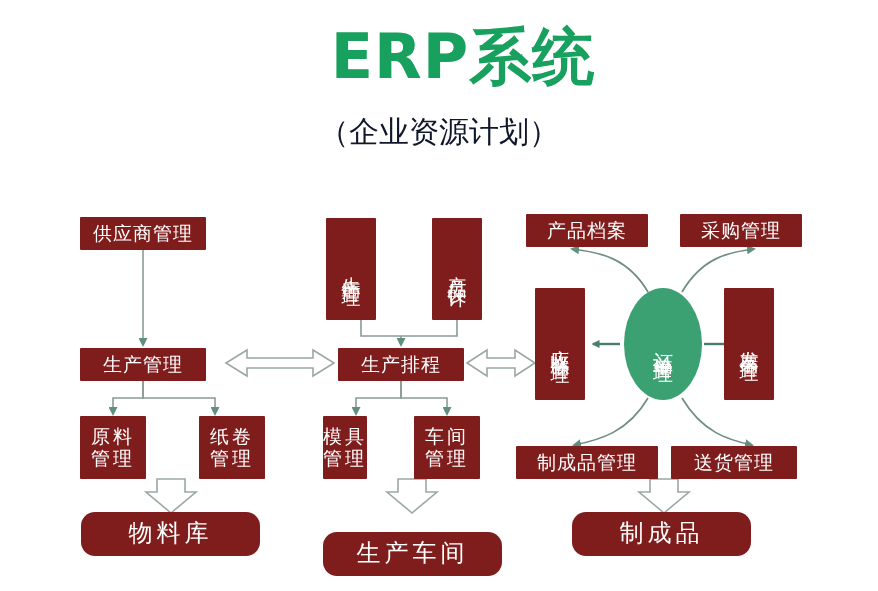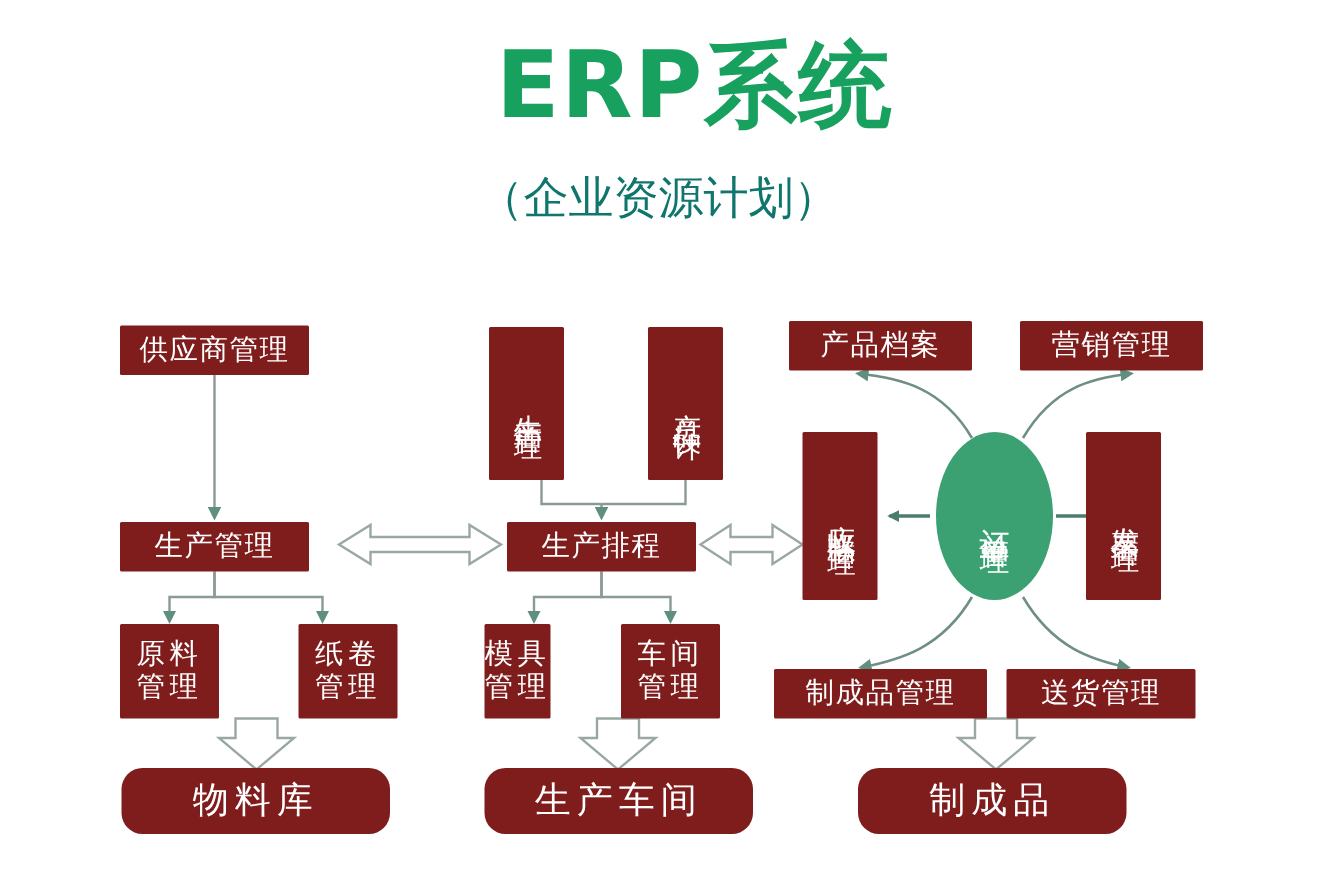--- a/index.html
+++ b/index.html
@@ -39,21 +39,21 @@
     white-space: nowrap;
     padding-left: 24px;
   }
   .subtitle {
     position: absolute;
     left: 0;
     top: 112px;
     width: 878px;
     text-align: center;
     font-size: 30px;
-    color: #0f766e;
+    color: #0f172a;
     white-space: nowrap;
   }
 
   
   .node {
     position: absolute;
     box-sizing: border-box;
     background: #7f1d1d;
     color: #ffffff;
     display: flex;
@@ -173,25 +173,25 @@
   <div class="node rect vertical" style="left:432px; top:218px; width:50px; height:102px;">产品设计</div>
 
   <div class="node rect wide" style="left:338px; top:348px; width:126px; height:33px;">生产排程</div>
 
   <div class="node rect two-line" style="left:323px; top:416px; width:44px; height:63px;">模具
 管理</div>
 
   <div class="node rect two-line" style="left:414px; top:416px; width:66px; height:63px;">车间
 管理</div>
 
-  <div class="node round" style="left:323px; top:512px; width:179px; height:44px;">生产车间</div>
+  <div class="node round" style="left:323px; top:532px; width:179px; height:44px;">生产车间</div>
 
   <div class="node rect wide" style="left:526px; top:214px; width:122px; height:33px;">产品档案</div>
 
-  <div class="node rect wide" style="left:680px; top:214px; width:122px; height:33px;">营销管理</div>
+  <div class="node rect wide" style="left:680px; top:214px; width:122px; height:33px;">采购管理</div>
 
   <div class="node rect vertical" style="left:535px; top:288px; width:50px; height:112px;">应收款管理</div>
 
   <div class="node ellipse" style="left:624px; top:288px; width:78px; height:112px;">订单管理</div>
 
   <div class="node rect vertical" style="left:724px; top:288px; width:50px; height:112px;">发票管理</div>
 
   <div class="node rect wide" style="left:671px; top:446px; width:126px; height:33px;">送货管理</div>
 
   <div class="node rect wide" style="left:516px; top:446px; width:142px; height:33px;">制成品管理</div>

